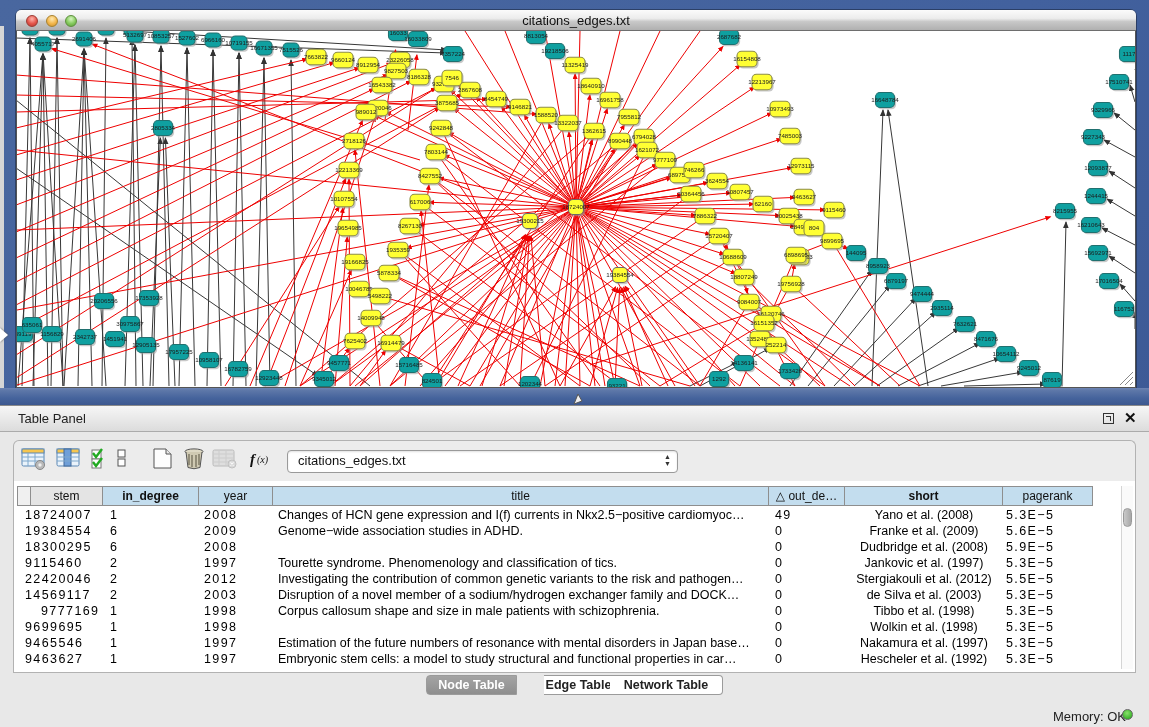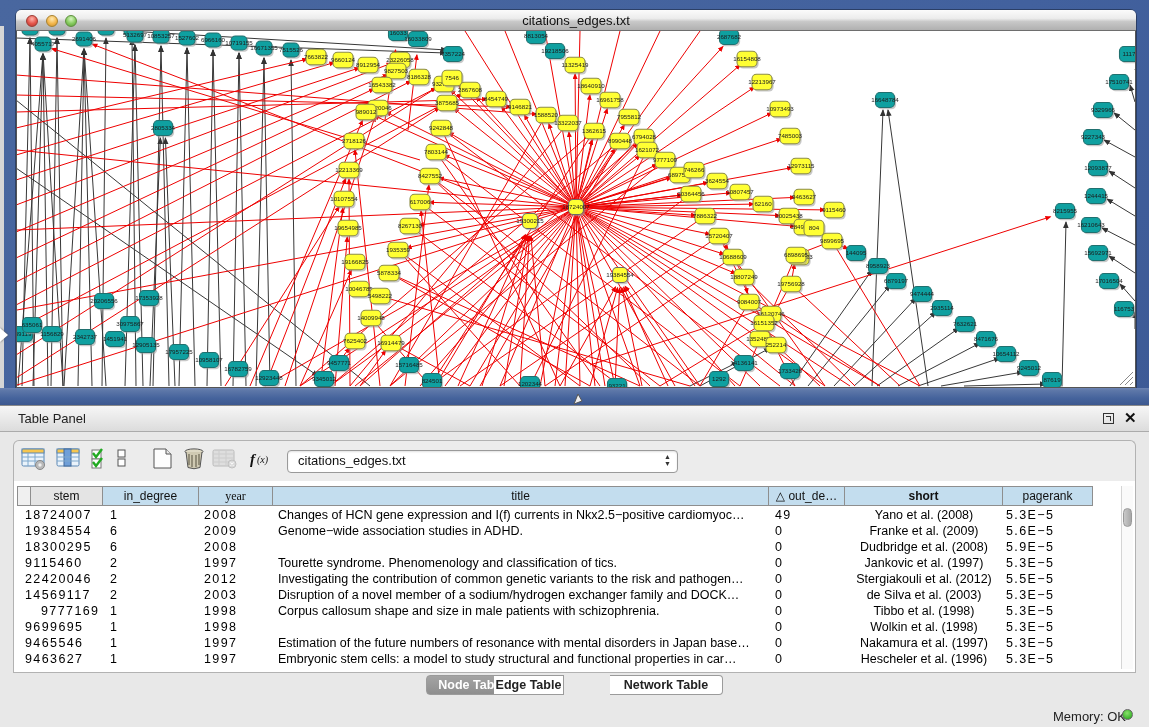--- a/index.html
+++ b/index.html
@@ -38,21 +38,21 @@
 #gutter { left:17px; top:486px; width:14px; height:20px; background:#f0f0f0; border:1px solid #8e8e8e; }
 .tr { position:absolute; left:0; width:1121px; height:16px; font-size:12.5px; color:#000; }
 .num { letter-spacing:1.4px; }
 .c { position:absolute; top:1px; white-space:nowrap; }
 .cc { text-align:center; }
 
 #sbar { left:1121px; top:486px; width:12px; height:183px; background:#fafafa; border-left:1px solid #d5d5d5; }
 #sthumb { left:1122.5px; top:508px; width:9px; height:19px; background:linear-gradient(90deg,#c9c9c9,#a8a8a8); border:1px solid #999; border-radius:5px; }
 .btn { position:absolute; top:675px; height:20px; font-size:12.5px; font-weight:bold; text-align:center; line-height:19px; background:#fff; border:1px solid #9b9b9b; color:#222; }
 #b1 { left:426px; width:91px; border-radius:4px 0 0 4px; background:linear-gradient(#a4a4a4,#8e8e8e); color:#fff; }
-#b2 { left:494px; width:70px; border-left:none;text-align:center; }
+#b2 { left:544px; width:70px; border-left:none;text-align:center; }
 #b3 { left:610px; width:113px; border-left:none; border-radius:0 4px 4px 0; }
 #mem { left:1053px; top:709px; font-size:13px; color:#222; }
 #dot { left:1122px; top:709px; width:11px; height:11px; border-radius:50%; background:radial-gradient(circle at 45% 35%, #8ae06d, #3db52c 70%, #2e8f20); border:1px solid #666; }
 </style></head>
 <body>
 <div id="sliver" class="abs"></div>
 <div id="cursor" class="abs"></div>
 <div id="win" class="abs">
   <div id="titlebar" class="abs"></div>
   <div id="l1" class="abs light"></div>
@@ -1057,22 +1057,22 @@
         <path d="M23.4 17.4 l3.2 3.2 M26.6 17.4 l-3.2 3.2" stroke="#fff" stroke-width="1.1"></path>
 </g>
 <text x="236" y="19" font-family="Liberation Serif, serif" font-style="italic" font-weight="bold" font-size="15" fill="#111">f</text>
 <text x="243" y="18" font-family="Liberation Serif, serif" font-style="italic" font-size="10" fill="#111">(x)</text>
 </svg></div>
 <div id="combo" class="abs"></div>
 <div id="combotext" class="abs">citations_edges.txt</div>
 <div id="comboarr" class="abs">▲<br>▼</div>
 <div id="gutter" class="abs"></div>
 <div class="hd" style="left:31px; width:72px; background:#e4e4e4;">stem</div>
-<div class="hd" style="left:103px; width:96px;">in_degree</div>
-<div class="hd" style="left:199px; width:74px;font-family:Liberation Serif, serif;">year</div>
+<div class="hd" style="left:103px; width:96px;font-weight:bold;">in_degree</div>
+<div class="hd" style="left:199px; width:74px;">year</div>
 <div class="hd" style="left:273px; width:496px;">title</div>
 <div class="hd" style="left:769px; width:76px;">△ out_de…</div>
 <div class="hd" style="left:845px; width:158px;font-weight:bold;">short</div>
 <div class="hd" style="left:1003px; width:90px;">pagerank</div>
 <div class="tr" style="top:507px">
 <span class="c num" style="left:25px">18724007</span>
 <span class="c num" style="left:110px">1</span>
 <span class="c num" style="left:204px">2008</span>
 <span class="c" style="left:278px">Changes of HCN gene expression and I(f) currents in Nkx2.5−positive cardiomyoc…</span>
 <span class="c num" style="left:775px">49</span>
@@ -1148,21 +1148,21 @@
 <span class="c num" style="left:775px">0</span>
 <span class="c cc" style="left:845px;width:158px">Nakamura et al. (1997)</span>
 <span class="c num" style="left:1006px">5.3E−5</span>
 </div>
 <div class="tr" style="top:651px">
 <span class="c num" style="left:25px">9463627</span>
 <span class="c num" style="left:110px">1</span>
 <span class="c num" style="left:204px">1997</span>
 <span class="c" style="left:278px">Embryonic stem cells: a model to study structural and functional properties in car…</span>
 <span class="c num" style="left:775px">0</span>
-<span class="c cc" style="left:845px;width:158px">Hescheler et al. (1996)</span>
+<span class="c cc" style="left:845px;width:158px">Hescheler et al. (1992)</span>
 <span class="c num" style="left:1006px">5.3E−5</span>
 </div>
 <div id="sbar" class="abs"></div>
 <div id="sthumb" class="abs"></div>
 <div id="b1" class="btn">Node Table</div>
 <div id="b2" class="btn">Edge Table</div>
 <div id="b3" class="btn">Network Table</div>
 <div id="mem" class="abs">Memory: OK</div>
 <div id="dot" class="abs"></div>
 </body></html>

